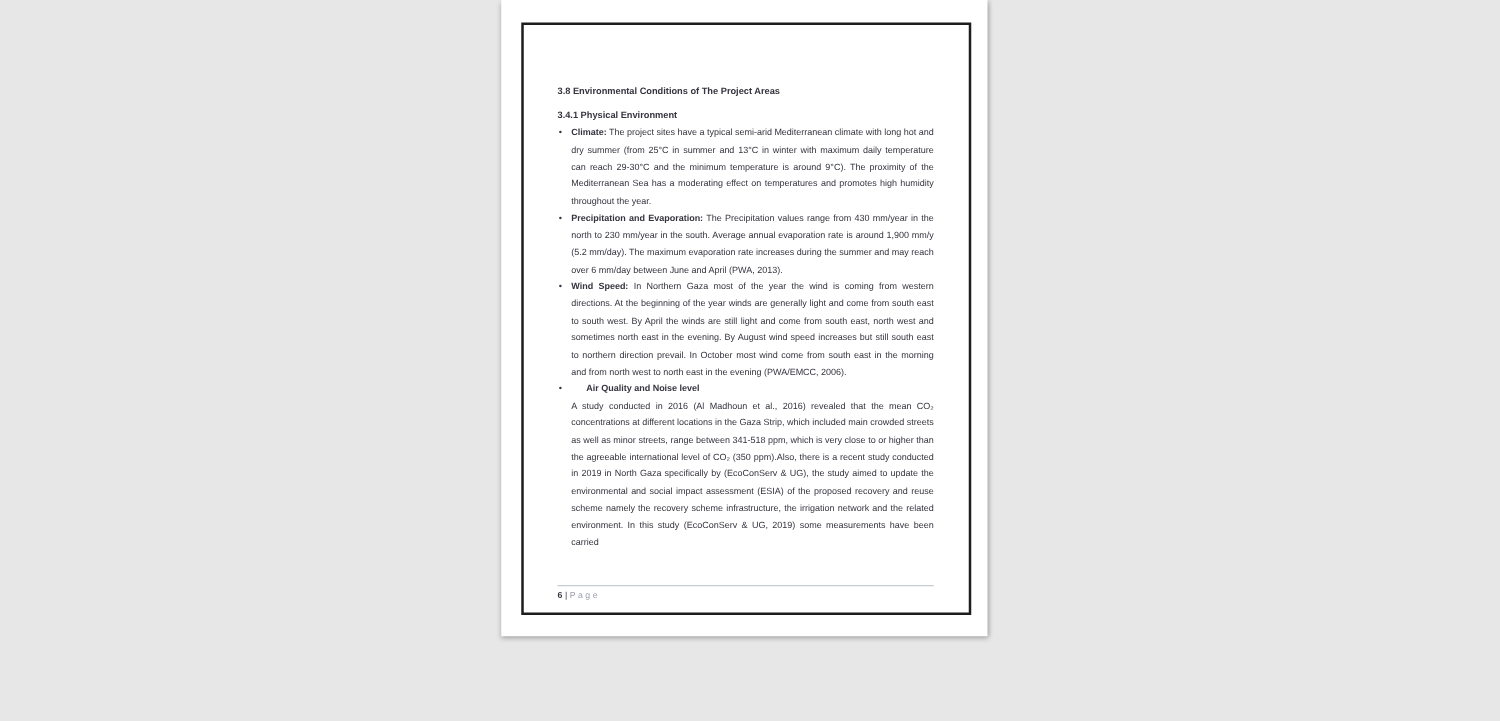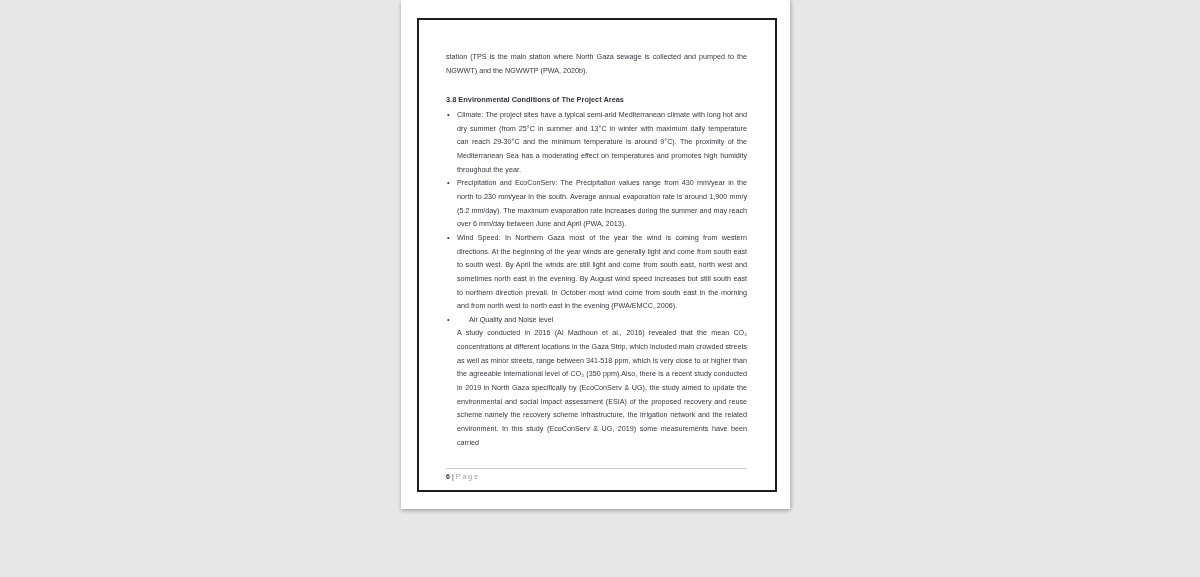--- a/index.html
+++ b/index.html
@@ -40,21 +40,21 @@
   .para { margin: 0; }
   .heading-1 { font-weight: bold; font-size: 7.4px; text-align: left; margin-top: 16px; }
   .heading-2 { font-weight: bold; font-size: 7.4px; text-align: left; margin-top: 5px; }
 
   .bullets { margin-top: 1px; }
   .bullet-item { position: relative; padding-left: 11px; }
   .bullet-marker {
     position: absolute; left: 1px; top: 0;
     font-size: 7.5px; line-height: 13.65px; color: #35343f;
   }
-  .bullet-label { font-weight: normal; }
+  .bullet-label { font-weight: bold; }
   .bullet-label.block { display: block; text-align: left; margin-left: 12px; }
 
   .footer {
     position: absolute;
     left: 27px; right: 28px; bottom: 9px;
     border-top: 1px solid #c8ccd3;
     padding-top: 4px;
     font-size: 7px;
     line-height: 8px;
     text-align: left;
@@ -67,35 +67,35 @@
 </head>
 <body>
 
 <div class="viewport">
 
   <div class="paper">
     <div class="page-border">
 
       <div class="content">
 
-        <p class="para">station (TPS is the main station where North Gaza sewage is collected and pumped to the NGWWT) and the NGWWTP (PWA, 2020b).</p>
 
         <div class="heading-1">3.8 Environmental Conditions of The Project Areas</div>
 
+        <div class="heading-2">3.4.1 Physical Environment</div>
 
         <div class="bullets">
 
           <div class="bullet-item">
             <span class="bullet-marker">•</span>
             <span class="bullet-label">Climate:</span><span> The project sites have a typical semi-arid Mediterranean climate with long hot and dry summer (from 25°C in summer and 13°C in winter with maximum daily temperature can reach 29-30°C and the minimum temperature is around 9°C). The proximity of the Mediterranean Sea has a moderating effect on temperatures and promotes high humidity throughout the year.</span>
           </div>
 
           <div class="bullet-item">
             <span class="bullet-marker">•</span>
-            <span class="bullet-label">Precipitation and EcoConServ:</span><span> The Precipitation values range from 430 mm/year in the north to 230 mm/year in the south. Average annual evaporation rate is around 1,900 mm/y (5.2 mm/day). The maximum evaporation rate increases during the summer and may reach over 6 mm/day between June and April (PWA, 2013).</span>
+            <span class="bullet-label">Precipitation and Evaporation:</span><span> The Precipitation values range from 430 mm/year in the north to 230 mm/year in the south. Average annual evaporation rate is around 1,900 mm/y (5.2 mm/day). The maximum evaporation rate increases during the summer and may reach over 6 mm/day between June and April (PWA, 2013).</span>
           </div>
 
           <div class="bullet-item">
             <span class="bullet-marker">•</span>
             <span class="bullet-label">Wind Speed:</span><span> In Northern Gaza most of the year the wind is coming from western directions. At the beginning of the year winds are generally light and come from south east to south west. By April the winds are still light and come from south east, north west and sometimes north east in the evening. By August wind speed increases but still south east to northern direction prevail. In October most wind come from south east in the morning and from north west to north east in the evening (PWA/EMCC, 2006).</span>
           </div>
 
           <div class="bullet-item">
             <span class="bullet-marker">•</span>
             <span class="bullet-label block">Air Quality and Noise level</span><span>A study conducted in 2016 (Al Madhoun et al., 2016) revealed that the mean CO₂ concentrations at different locations in the Gaza Strip, which included main crowded streets as well as minor streets, range between 341-518 ppm, which is very close to or higher than the agreeable international level of CO₂ (350 ppm).Also, there is a recent study conducted in 2019 in North Gaza specifically by (EcoConServ &amp; UG), the study aimed to update the environmental and social impact assessment (ESIA) of the proposed recovery and reuse scheme namely the recovery scheme infrastructure, the irrigation network and the related environment. In this study (EcoConServ &amp; UG, 2019) some measurements have been carried</span>

